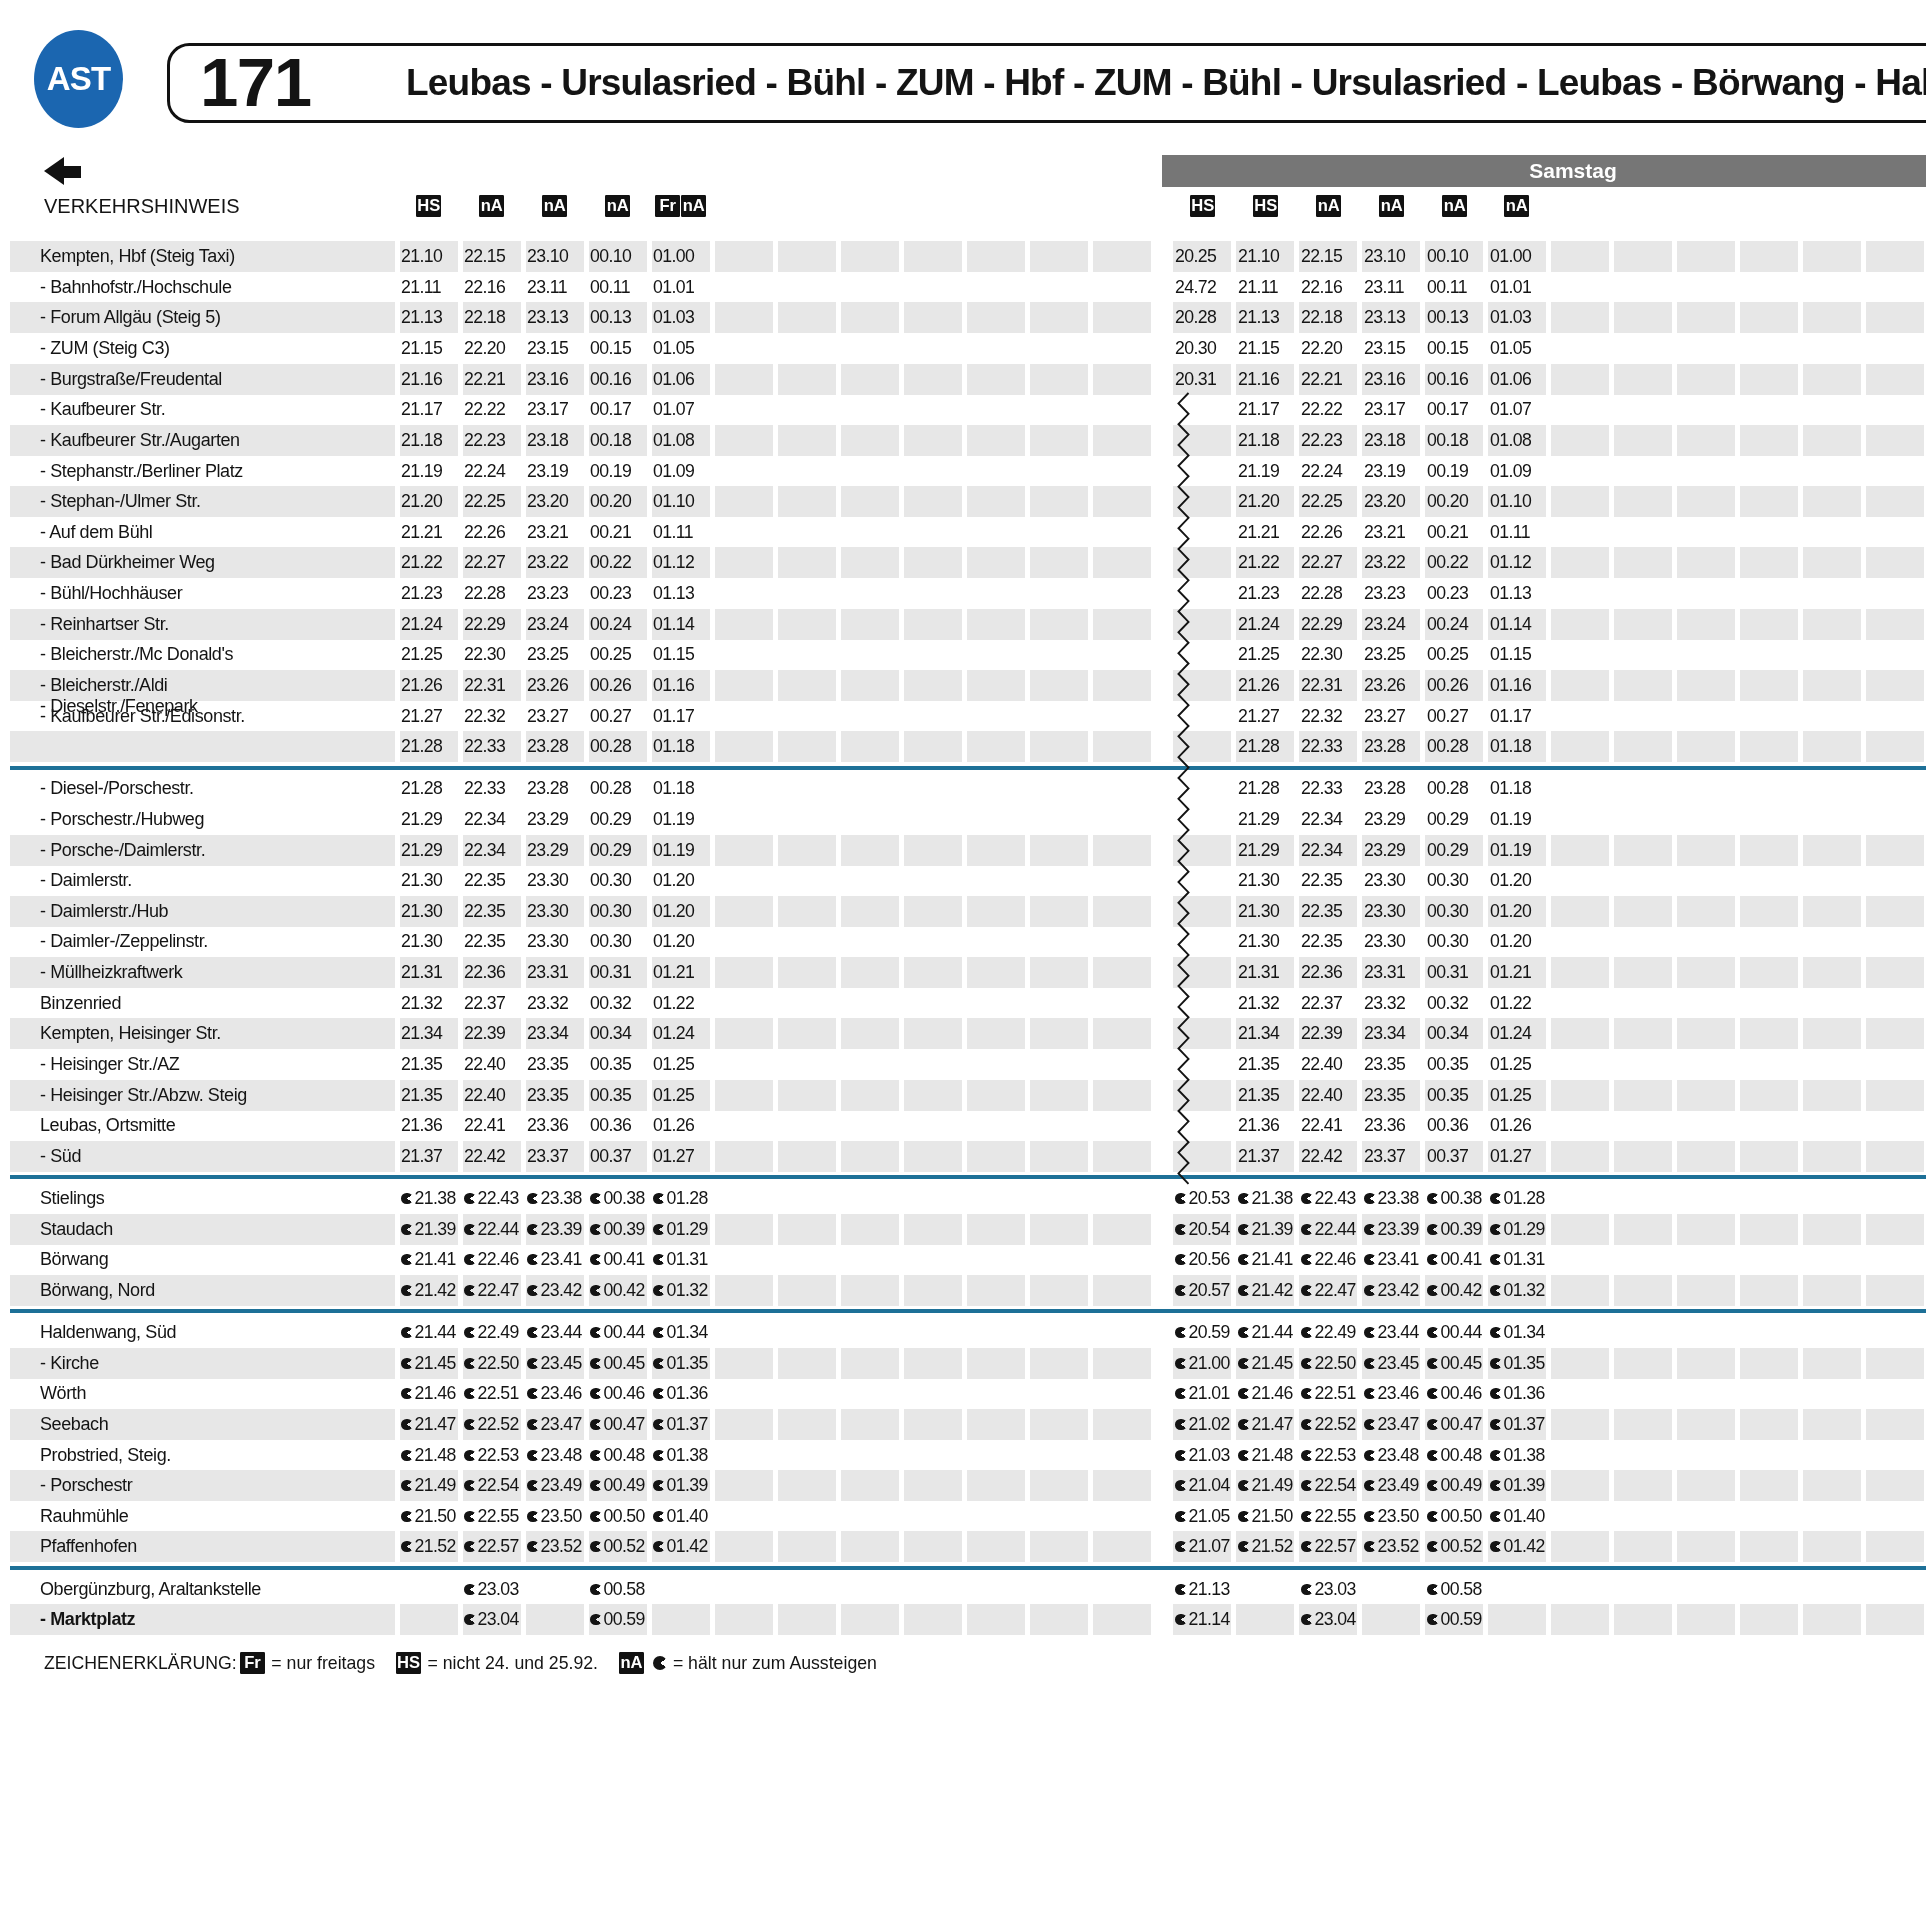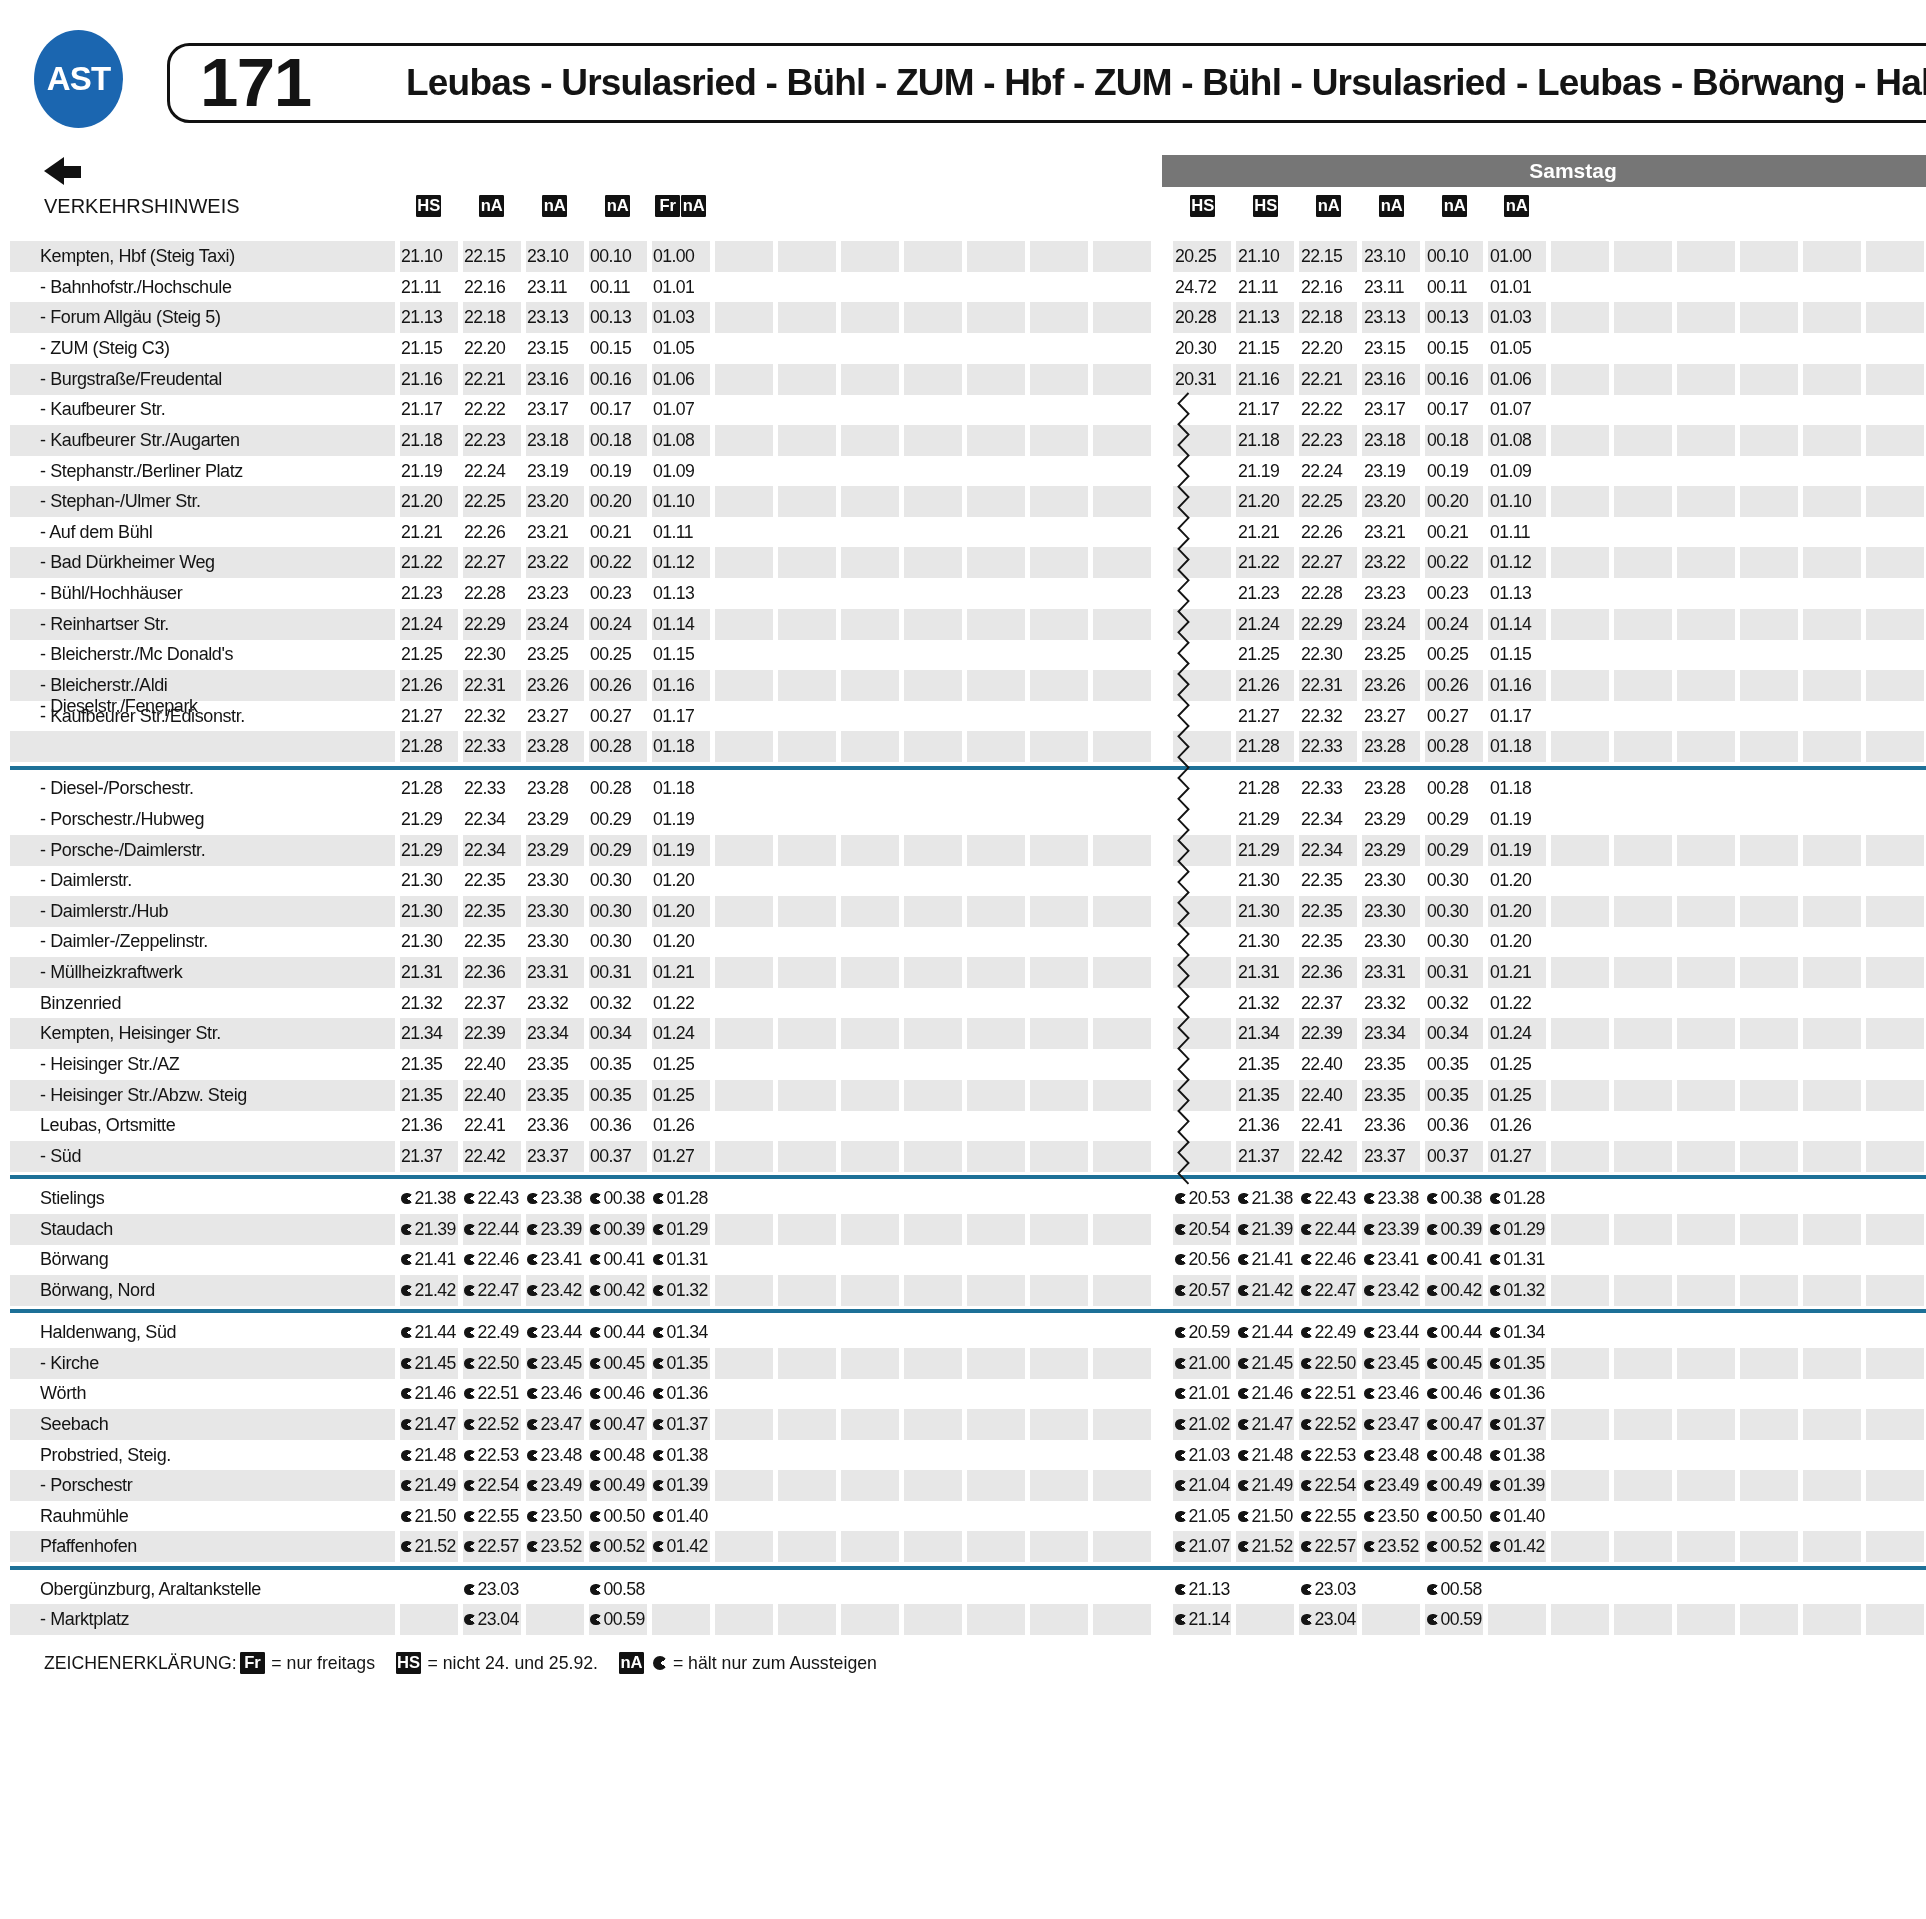--- a/index.html
+++ b/index.html
@@ -2102,21 +2102,21 @@
       </div>
       <div class="timecell" style="left: 1301px; top: 1574px; width: 56px; height: 31px;">
         <span class="exit-icon"></span>
         <span>23.03</span>
       </div>
       <div class="timecell" style="left: 1427px; top: 1574px; width: 56px; height: 31px;">
         <span class="exit-icon"></span>
         <span>00.58</span>
       </div>
       <div class="cellbg" style="left: 9.6px; top: 1604px; width: 385px; height: 31px;"></div>
-      <div class="stopname rowline" style="top: 1604px;">- Marktplatz</div>
+      <div class="stopname rowline" style="top: 1604px; font-weight: bold;">- Marktplatz</div>
       <div class="cellbg" style="left: 400px; top: 1604px; width: 58px; height: 31px;"></div>
       <div class="cellbg" style="left: 463px; top: 1604px; width: 58px; height: 31px;"></div>
       <div class="timecell" style="left: 464px; top: 1604px; width: 56px; height: 31px;">
         <span class="exit-icon"></span>
         <span>23.04</span>
       </div>
       <div class="cellbg" style="left: 526px; top: 1604px; width: 58px; height: 31px;"></div>
       <div class="cellbg" style="left: 589px; top: 1604px; width: 58px; height: 31px;"></div>
       <div class="timecell" style="left: 590px; top: 1604px; width: 56px; height: 31px;">
         <span class="exit-icon"></span>

